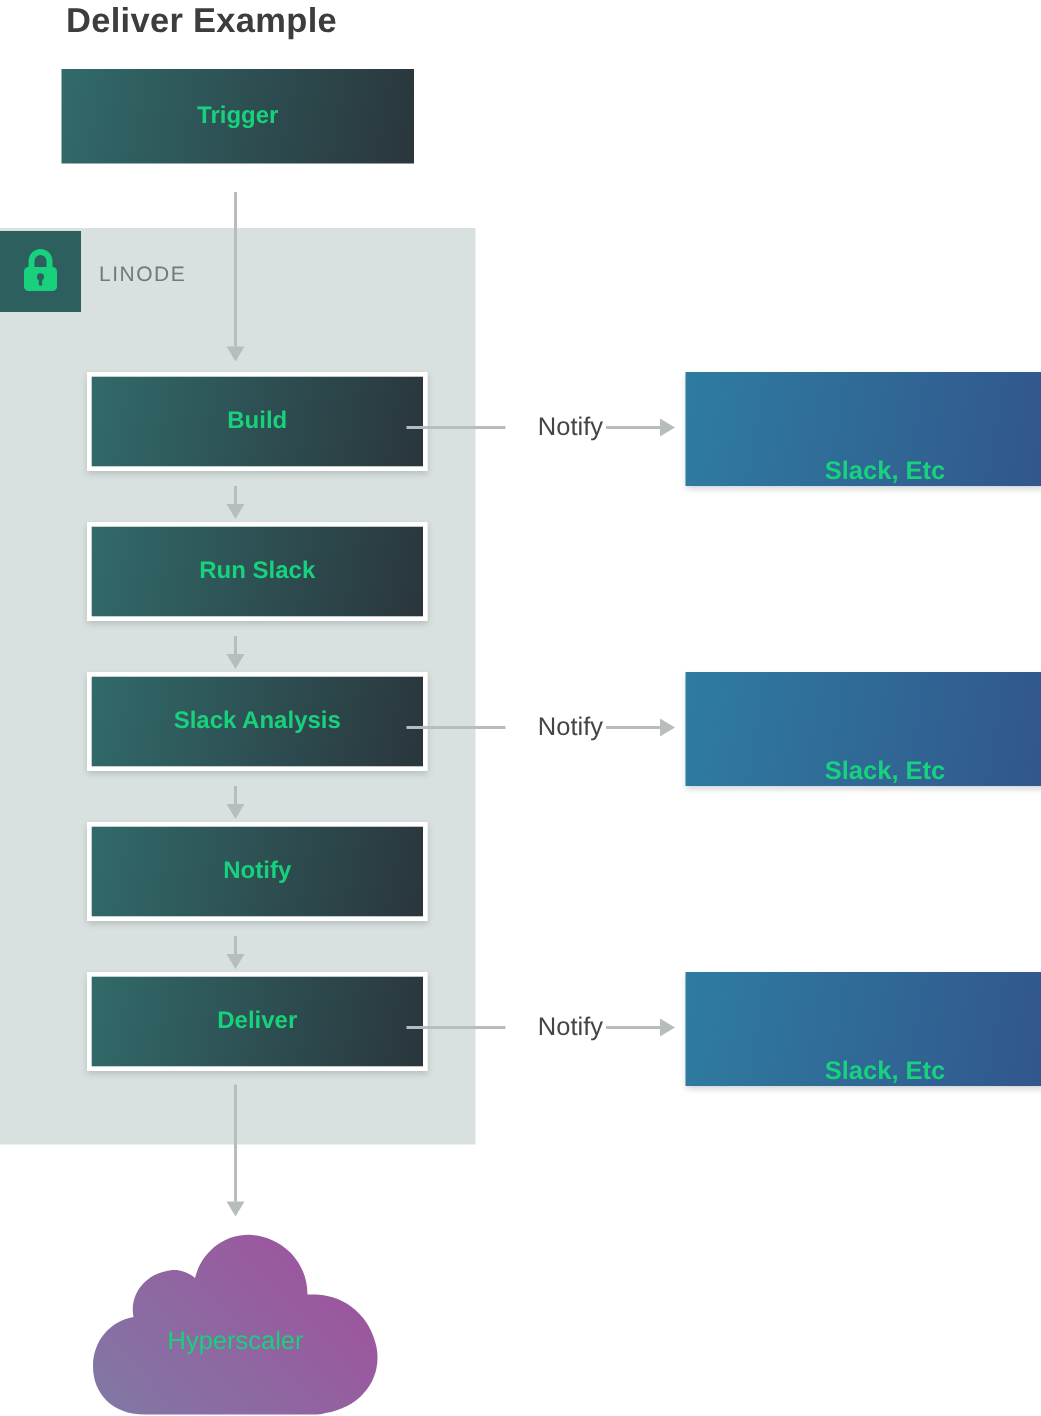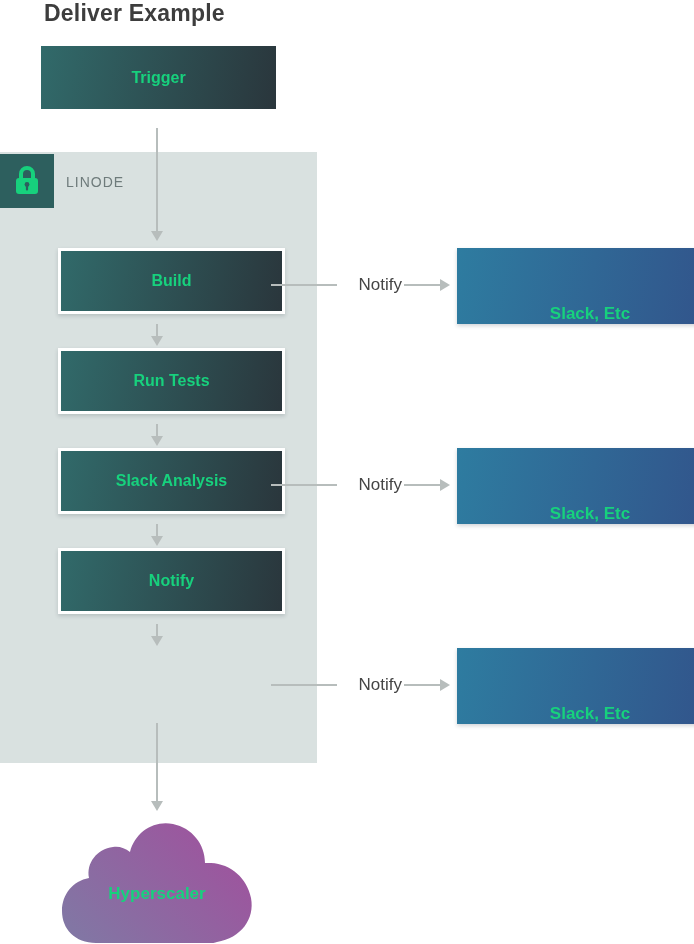--- a/index.html
+++ b/index.html
@@ -52,21 +52,21 @@
     border-top:6px solid transparent;border-bottom:6px solid transparent;
     border-left:10px solid #b7bdbc;}
   .notify-label{
     position:absolute;width:62px;text-align:right;
     font-size:17px;color:#454545;line-height:24px;
   }
   
   .cloud-wrap{position:absolute;left:58px;top:816px;width:198px;height:128px;}
   .cloud-label{
     position:absolute;left:58px;top:884px;width:198px;text-align:center;
-    color:#17d17d;font-weight:700;font-size:17px;
+    color:#17d17d;font-weight:400;font-size:17px;
   }
 </style>
 </head>
 <body>
 
 <div class="stage">
 
   <h1 class="title">Deliver Example</h1>
 
   <div class="zone"></div>
@@ -87,27 +87,30 @@
   </div>
   <div class="zone-label">LINODE</div>
 
   <div class="vline" style="left:156px;top:128px;height:103px;"></div>
   <div class="ah-down" style="left:151px;top:231px;"></div>
 
   <div class="node pnode row1">
     <span>Build</span>
   </div>
   <div class="node pnode row2">
-    <span>Run Tests</span>
+    <span>Run Slack</span>
   </div>
   <div class="node pnode row3">
     <span>Slack Analysis</span>
   </div>
   <div class="node pnode row4">
     <span>Notify</span>
+  </div>
+  <div class="node pnode row5">
+    <span>Deliver</span>
   </div>
 
   <div class="vline" style="left:156px;top:324px;height:13px;"></div>
   <div class="ah-down" style="left:151px;top:336px;"></div>
 
   <div class="vline" style="left:156px;top:424px;height:13px;"></div>
   <div class="ah-down" style="left:151px;top:436px;"></div>
 
   <div class="vline" style="left:156px;top:524px;height:13px;"></div>
   <div class="ah-down" style="left:151px;top:536px;"></div>

